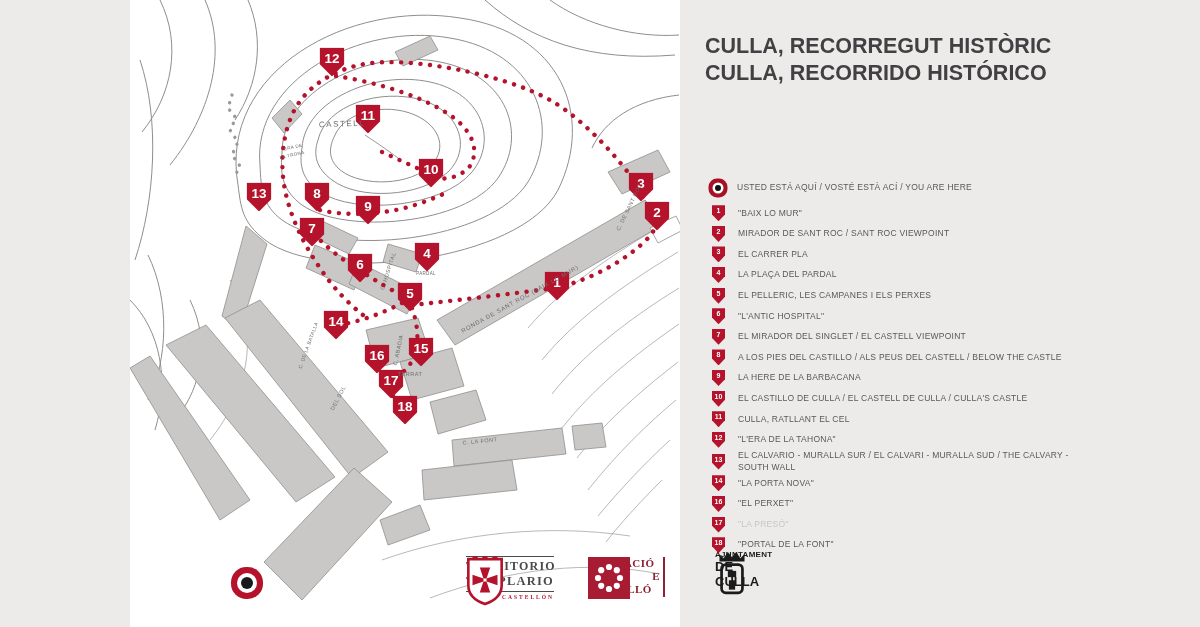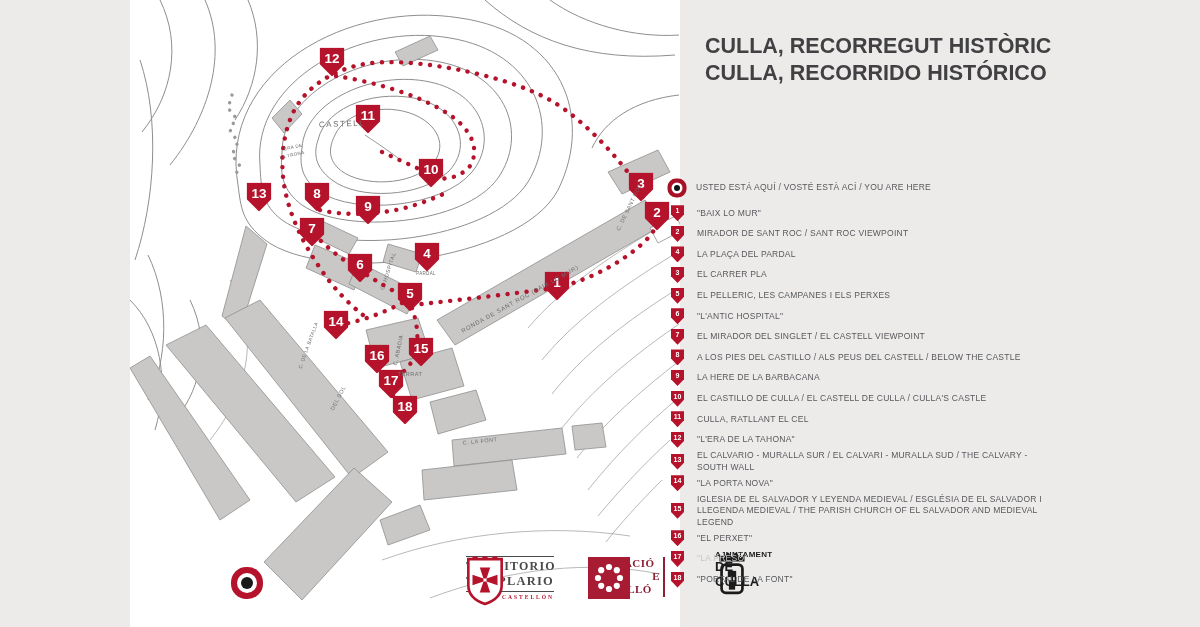--- a/index.html
+++ b/index.html
@@ -18,21 +18,21 @@
   
   .marker{position:absolute;transform:translate(-50%,-50%);width:25px;height:29px;background:#b5122b;
           clip-path:polygon(0 0,100% 0,100% 57%,50% 100%,0 57%);color:#fff;font-weight:700;
           font-size:13.5px;text-align:center;line-height:21px;}
   .bullseye{position:absolute;transform:translate(-50%,-50%);width:12px;height:12px;border-radius:50%;
           background:#1a1a1a;box-shadow:0 0 0 4px #fff,0 0 0 10px #b5122b;}
   .maplabel{position:absolute;color:#6e6e6e;white-space:nowrap;font-weight:400;}
   
   .title{position:absolute;left:705px;top:33px;font-size:21.5px;font-weight:700;color:#414043;
          line-height:1.25;letter-spacing:0;}
-  .legend{position:absolute;left:671px;top:175px;width:390px;}
+  .legend{position:absolute;left:712px;top:175px;width:390px;}
   .lg-row{display:flex;align-items:center;gap:13px;min-height:20.6px;}
   .lg-row.first{min-height:25px;margin-bottom:3px;}
   .lg-shield{flex:0 0 auto;width:13px;height:16px;background:#b5122b;
              clip-path:polygon(0 0,100% 0,100% 57%,50% 100%,0 57%);
              color:#fff;font-size:7px;font-weight:700;text-align:center;line-height:11px;}
   .lg-eye{flex:0 0 auto;width:6px;height:6px;border-radius:50%;background:#111;
           box-shadow:0 0 0 2.5px #fff,0 0 0 6.5px #a81026;margin:6px 3px 6px 3px;}
   .lg-label{font-size:8.5px;color:#57585c;letter-spacing:.25px;max-width:345px;line-height:1.35;}
   .lg-label.muted{color:#c6c6c6;}
   
@@ -232,28 +232,28 @@
     </div>
   <div class="lg-row">
       <span class="lg-shield">1</span>
       <span class="lg-label">"BAIX LO MUR"</span>
     </div>
       <div class="lg-row">
       <span class="lg-shield">2</span>
       <span class="lg-label">MIRADOR DE SANT ROC / SANT ROC VIEWPOINT</span>
     </div>
       <div class="lg-row">
+      <span class="lg-shield">3</span>
+      <span class="lg-label">EL CARRER PLA</span>
+    </div>
+      <div class="lg-row">
       <span class="lg-shield">4</span>
       <span class="lg-label">LA PLAÇA DEL PARDAL</span>
     </div>
       <div class="lg-row">
-      <span class="lg-shield">3</span>
-      <span class="lg-label">EL CARRER PLA</span>
-    </div>
-      <div class="lg-row">
       <span class="lg-shield">5</span>
       <span class="lg-label">EL PELLERIC, LES CAMPANES I ELS PERXES</span>
     </div>
       <div class="lg-row">
       <span class="lg-shield">6</span>
       <span class="lg-label">"L'ANTIC HOSPITAL"</span>
     </div>
       <div class="lg-row">
       <span class="lg-shield">7</span>
       <span class="lg-label">EL MIRADOR DEL SINGLET / EL CASTELL VIEWPOINT</span>
@@ -280,24 +280,20 @@
     </div>
       <div class="lg-row">
       <span class="lg-shield">13</span>
       <span class="lg-label">EL CALVARIO - MURALLA SUR / EL CALVARI - MURALLA SUD / THE CALVARY - SOUTH WALL</span>
     </div>
       <div class="lg-row">
       <span class="lg-shield">14</span>
       <span class="lg-label">"LA PORTA NOVA"</span>
     </div>
       <div class="lg-row">
-      <span class="lg-shield">15</span>
-      <span class="lg-label">IGLESIA DE EL SALVADOR Y LEYENDA MEDIEVAL / ESGLÉSIA DE EL SALVADOR I LLEGENDA MEDIEVAL / THE PARISH CHURCH OF EL SALVADOR AND MEDIEVAL LEGEND</span>
-    </div>
-      <div class="lg-row">
       <span class="lg-shield">16</span>
       <span class="lg-label">"EL PERXET"</span>
     </div>
       <div class="lg-row">
       <span class="lg-shield">17</span>
       <span class="lg-label muted">"LA PRESÓ"</span>
     </div>
       <div class="lg-row">
       <span class="lg-shield">18</span>
       <span class="lg-label">"PORTAL DE LA FONT"</span>

